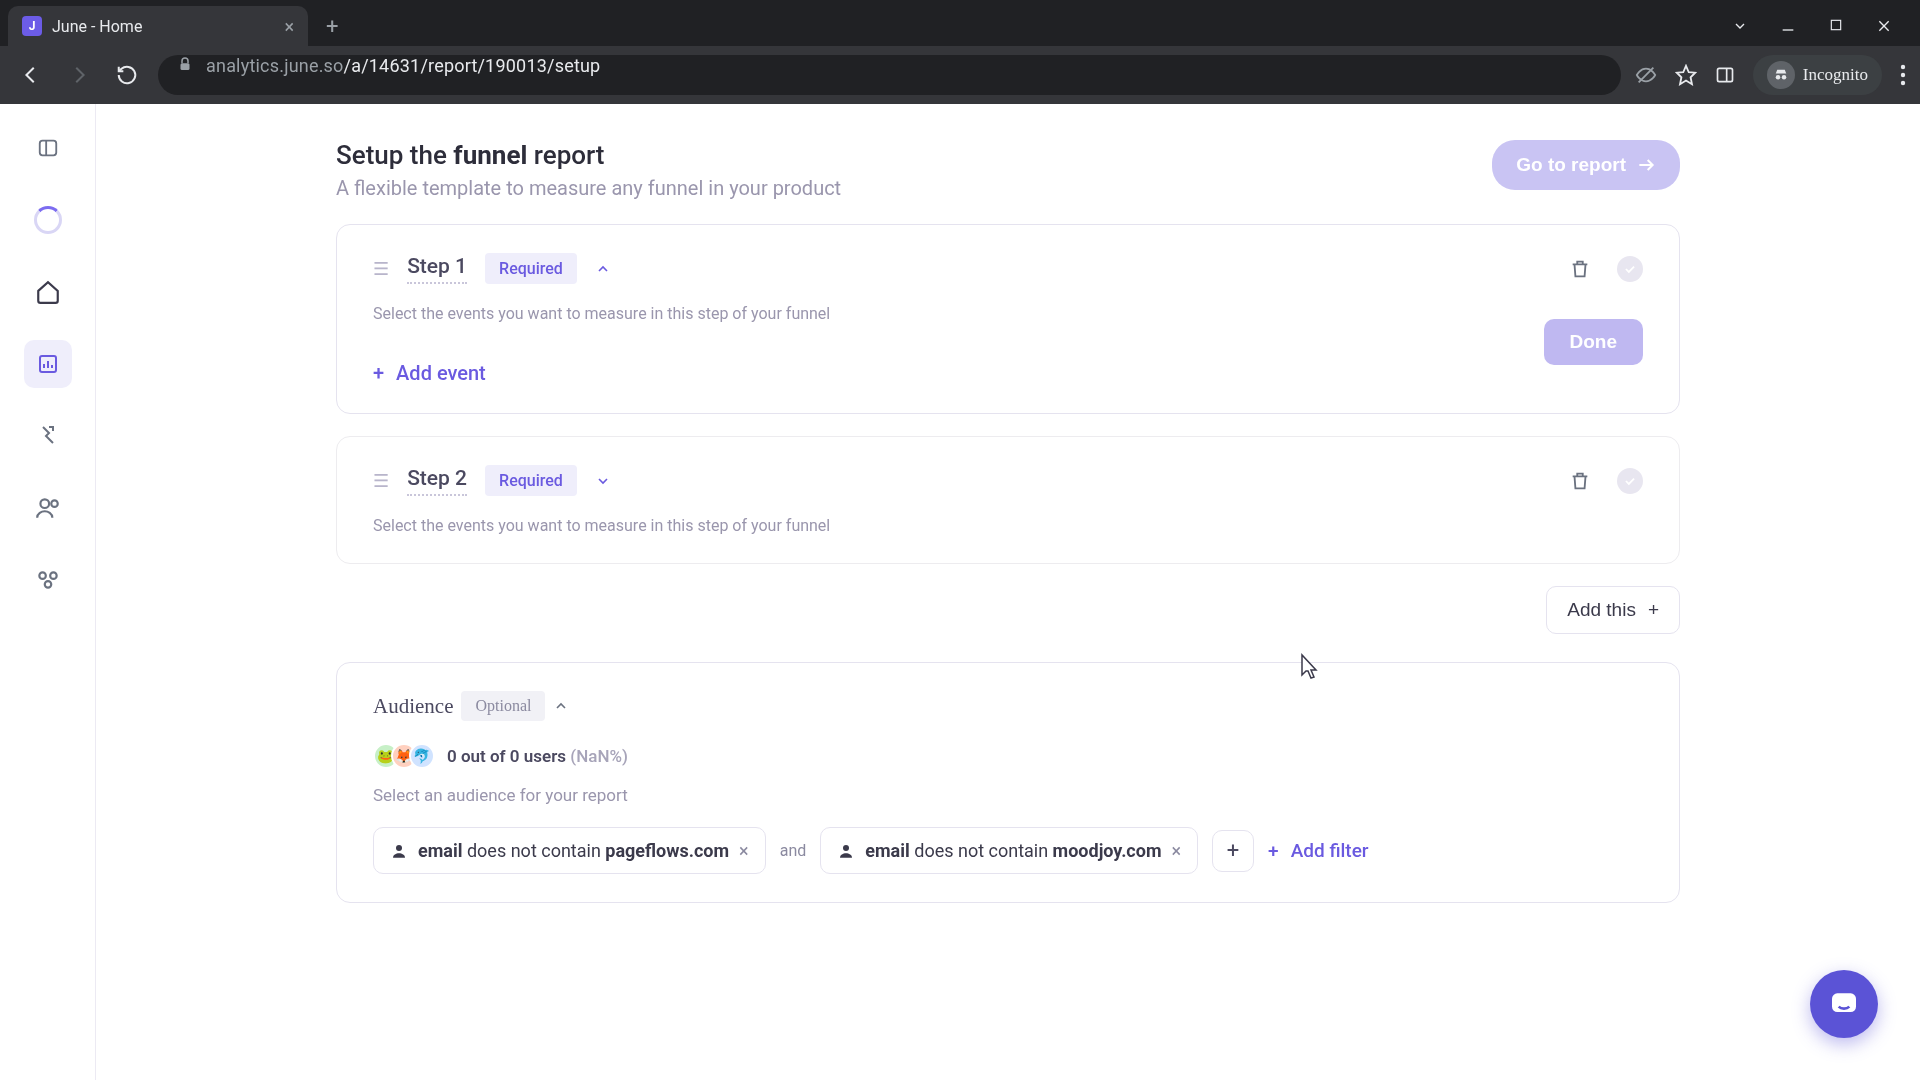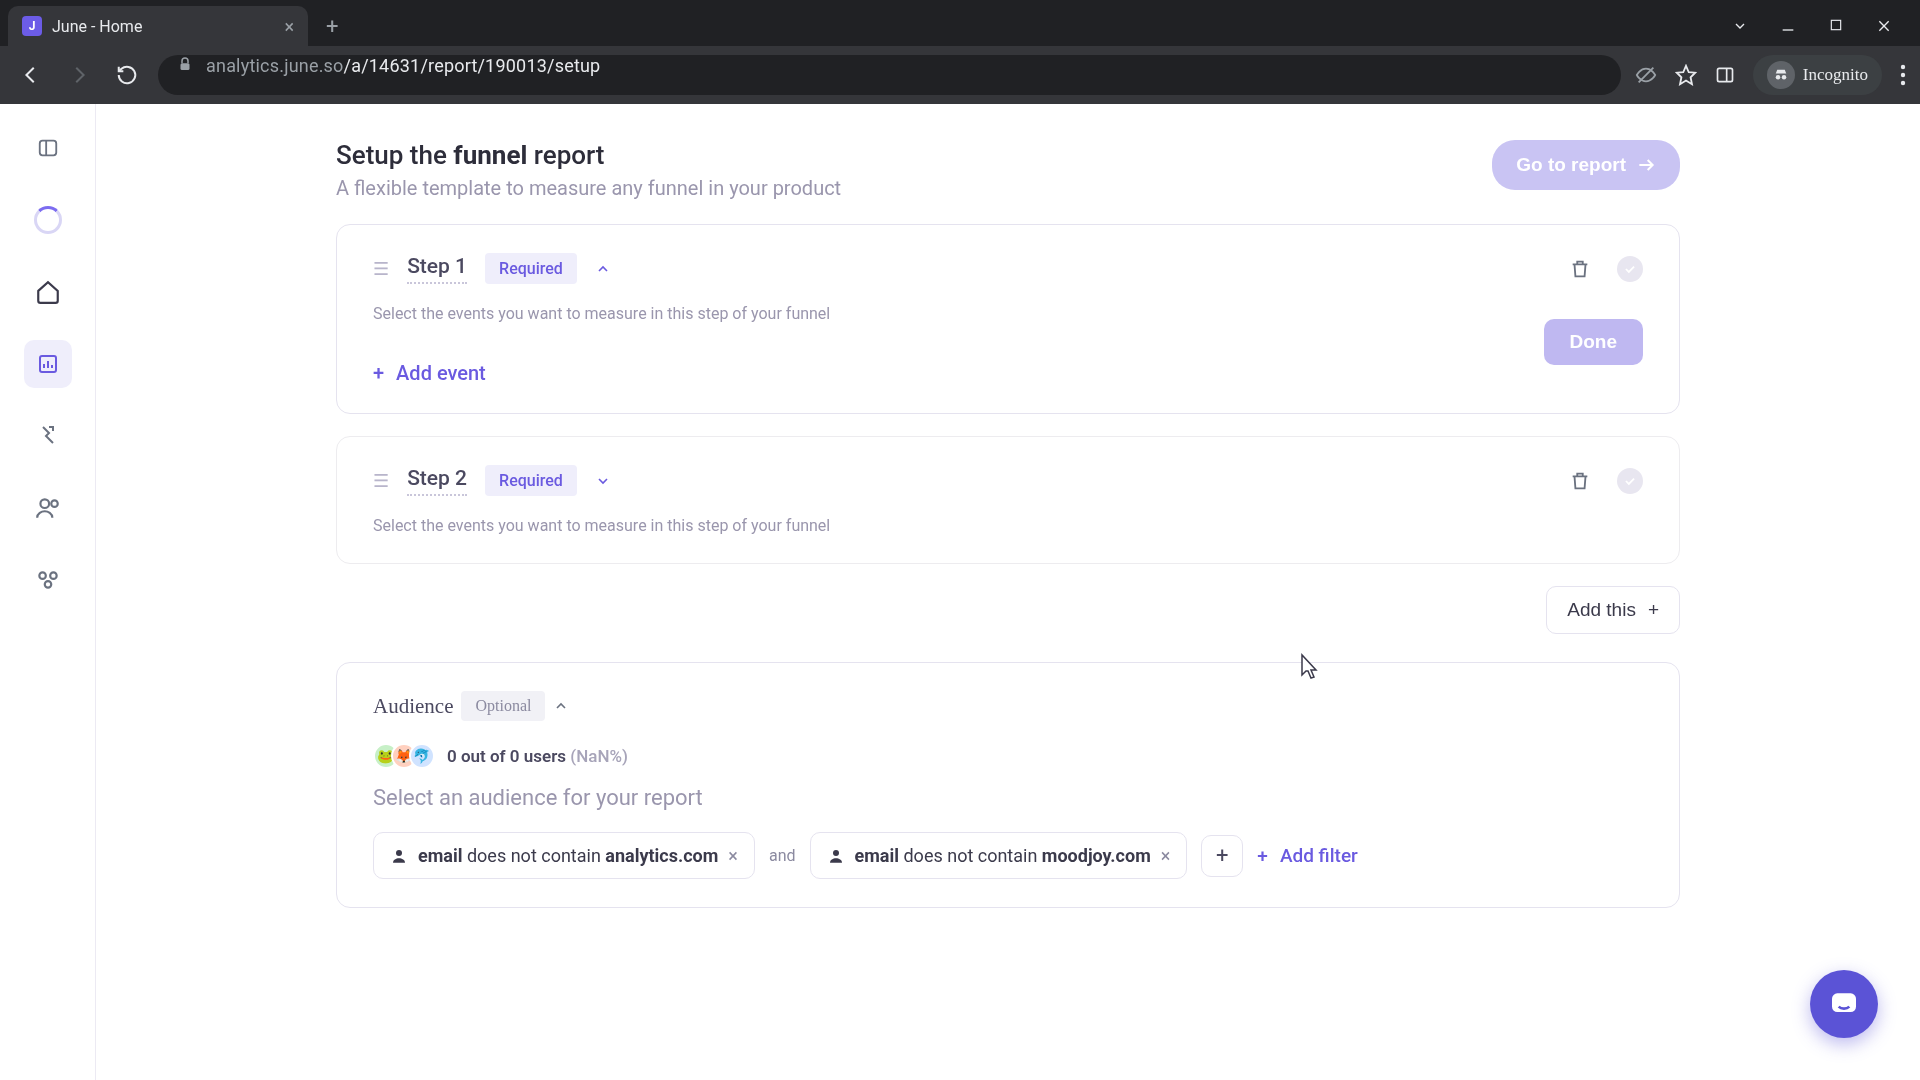--- a/index.html
+++ b/index.html
@@ -63,21 +63,21 @@
 
   .audience-head { display:flex; align-items:center; gap:8px;font-family:Liberation Serif, serif; }
   .audience-title { font-size:21px; font-weight:500; color:#4b4960; }
   .avatars { display:flex; margin-top:22px; align-items:center; gap:12px; }
   .stack { display:flex; }
   .ava { width:26px;height:26px;border-radius:50%;border:2px solid #fff;margin-left:-8px;display:flex;align-items:center;justify-content:center;font-size:14px; }
   .ava:first-child{margin-left:0;}
   .ava.a{background:#c7f0c7;} .ava.b{background:#ffd0bf;} .ava.c{background:#d0e3ff;}
   .count-text { color:#4b4960; font-size:17px; font-weight:600; }
   .count-text .pct { color:#a7a4b9; font-weight:500; }
-  .aud-sub { color:#9a96ad; font-size:22px; margin-top:16px; }
+  .aud-sub { color:#9a96ad; font-size:17px; margin-top:16px; }
 
   .filter-row { display:flex; align-items:center; gap:14px; margin-top:22px; flex-wrap:wrap; }
   .chip { display:flex; align-items:center; gap:10px; border:1.5px solid #e5e3ef; border-radius:10px; padding:12px 16px; font-size:18px; color:#3b3a4b; background:#fff; }
   .chip .x { color:#8b8aa0; cursor:pointer; }
   .chip b { font-weight:700; }
   .conj { color:#8b8aa0; font-size:16px; }
   .sq-btn { width:42px;height:42px;border:1.5px solid #e5e3ef;border-radius:10px;display:flex;align-items:center;justify-content:center;font-size:22px;color:#4b4960;cursor:pointer;background:#fff; }
   .add-filter { display:flex;align-items:center;gap:12px;color:#6a5ae0;font-size:19px;font-weight:500;cursor:pointer; }
 
   .fab { position:absolute; right:42px; bottom:42px; width:68px;height:68px;border-radius:50%;background:#5b53d6;display:flex;align-items:center;justify-content:center;color:#fff;cursor:pointer;box-shadow:0 6px 18px rgba(91,83,214,.4); }
@@ -337,21 +337,21 @@
           </span>
         </div>
         <div class="aud-sub">Select an audience for your report</div>
 
         <div class="filter-row">
           <div class="chip">
             <svg width="18" height="18" viewBox="0 0 24 24" fill="#3b3a4b">
                 <circle cx="12" cy="8" r="4"></circle>
                 <path d="M4 21c0-4 4-6 8-6s8 2 8 6"></path>
               </svg>
-            <span><b>email</b> <span>does not contain</span> <b>analytics.com</b></span>
+            <span><b>email</b> <span>does not contain</span> <b>pageflows.com</b></span>
             <span class="x">×</span>
           </div>
           <span class="conj">and</span>
           <div class="chip">
             <svg width="18" height="18" viewBox="0 0 24 24" fill="#3b3a4b">
                 <circle cx="12" cy="8" r="4"></circle>
                 <path d="M4 21c0-4 4-6 8-6s8 2 8 6"></path>
               </svg>
             <span><b>email</b> <span>does not contain</span> <b>moodjoy.com</b></span>
             <span class="x">×</span>

